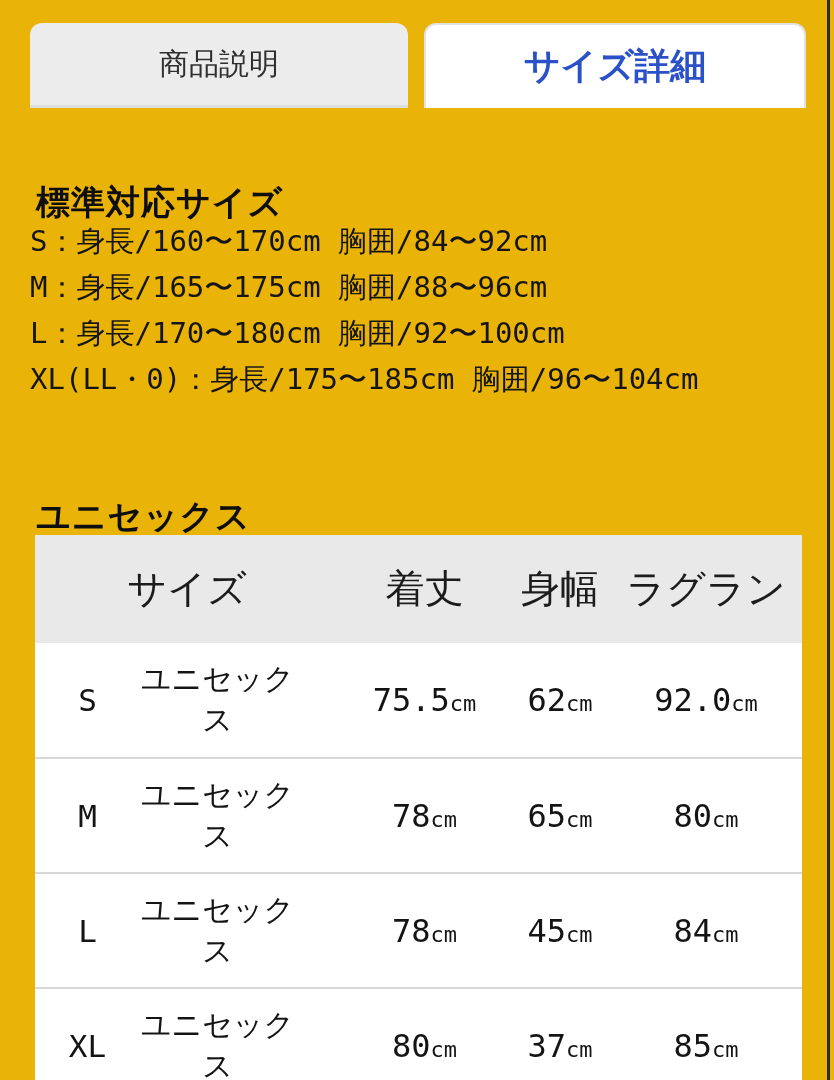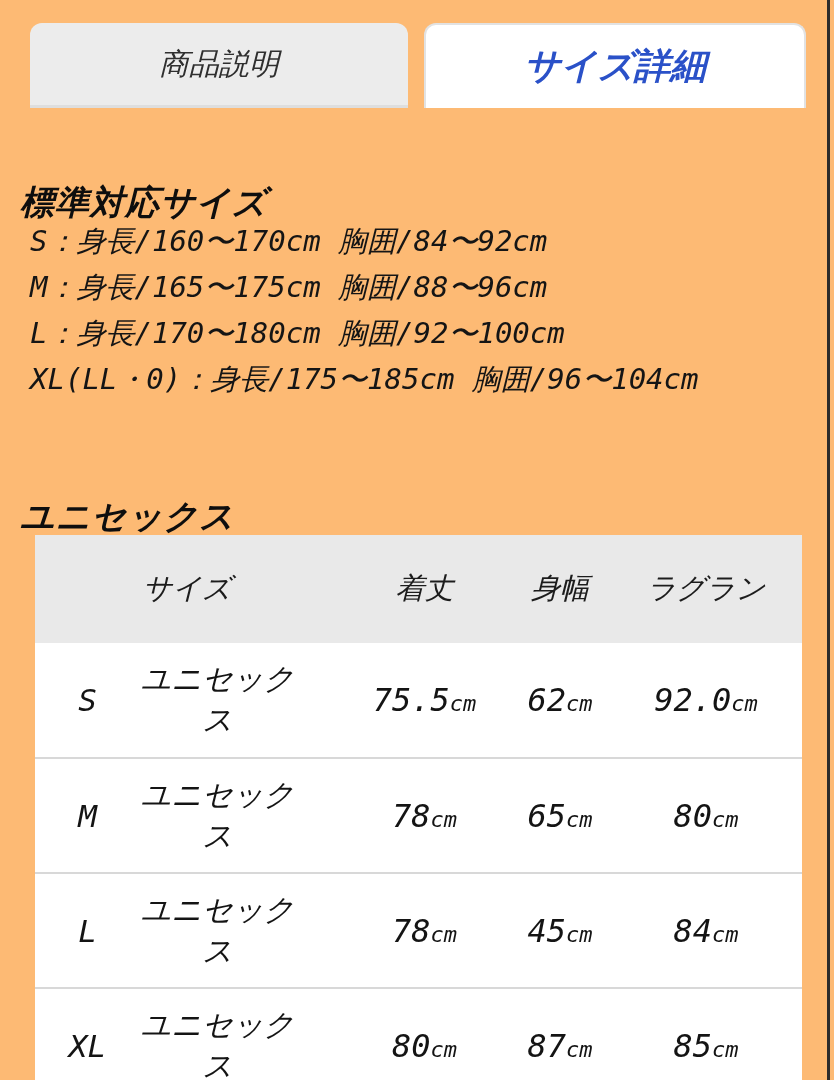--- a/index.html
+++ b/index.html
@@ -4,25 +4,24 @@
 <style>
   html, body {
     margin: 0;
     padding: 0;
     background: #ffffff;
   }
   .screen {
     position: relative;
     width: 834px;
     height: 1080px;
-    background: #fdba74;
+    background: #eab308;
     overflow: hidden;
     font-family: "Liberation Sans", "DejaVu Sans", sans-serif;
     color: #111111;
-    font-style: italic;
   }
   
   .edge-line {
     position: absolute;
     top: 0;
     bottom: 0;
     right: 4px;
     width: 3px;
     background: #2c2c2c;
   }
@@ -58,21 +57,21 @@
     border: 2px solid #e2e2e2;
     border-bottom: none;
     color: #2a51c8;
     font-size: 36px;
     font-weight: 700;
   }
 
   
   .section-heading {
     position: absolute;
-    left: 20px;
+    left: 36px;
     font-size: 34px;
     font-weight: 700;
     letter-spacing: 1px;
     color: #0e0e0e;
   }
   .h-standard { top: 152px; }
   .h-actual   { top: 466px; }
 
   
   .size-lines {
@@ -106,21 +105,21 @@
   col.c2 { width: 155px; }
   col.c3 { width: 205px; }
   col.c4 { width: 120px; }
   col.c5 { width: 182px; }
 
   .size-table thead tr {
     height: 108px;
     background: #e9e9e9;
   }
   .size-table th {
-    font-size: 29px;
+    font-size: 39px;
     font-weight: 500;
     color: #1c1c1c;
     text-align: center;
     vertical-align: middle;
     padding: 0;
   }
   .size-table th.th-size   { padding-left: 44px; }
   .size-table th.th-sodetake { padding-left: 54px; }
   .size-table th.th-raglan { padding-right: 10px; }
 
@@ -217,21 +216,21 @@
           <td class="cell-size">L</td>
           <td class="cell-type">ユニセックス</td>
           <td class="cell-value pad3"><span>78</span><span class="unit">cm</span></td>
           <td class="cell-value"><span>45</span><span class="unit">cm</span></td>
           <td class="cell-value pad5"><span>84</span><span class="unit">cm</span></td>
         </tr>
         <tr>
           <td class="cell-size">XL</td>
           <td class="cell-type">ユニセックス</td>
           <td class="cell-value pad3"><span>80</span><span class="unit">cm</span></td>
-          <td class="cell-value"><span>87</span><span class="unit">cm</span></td>
+          <td class="cell-value"><span>37</span><span class="unit">cm</span></td>
           <td class="cell-value pad5"><span>85</span><span class="unit">cm</span></td>
         </tr>
       </tbody>
     </table>
   </div>
 
   <div class="edge-line"></div>
 </div>
 
 </body></html>

